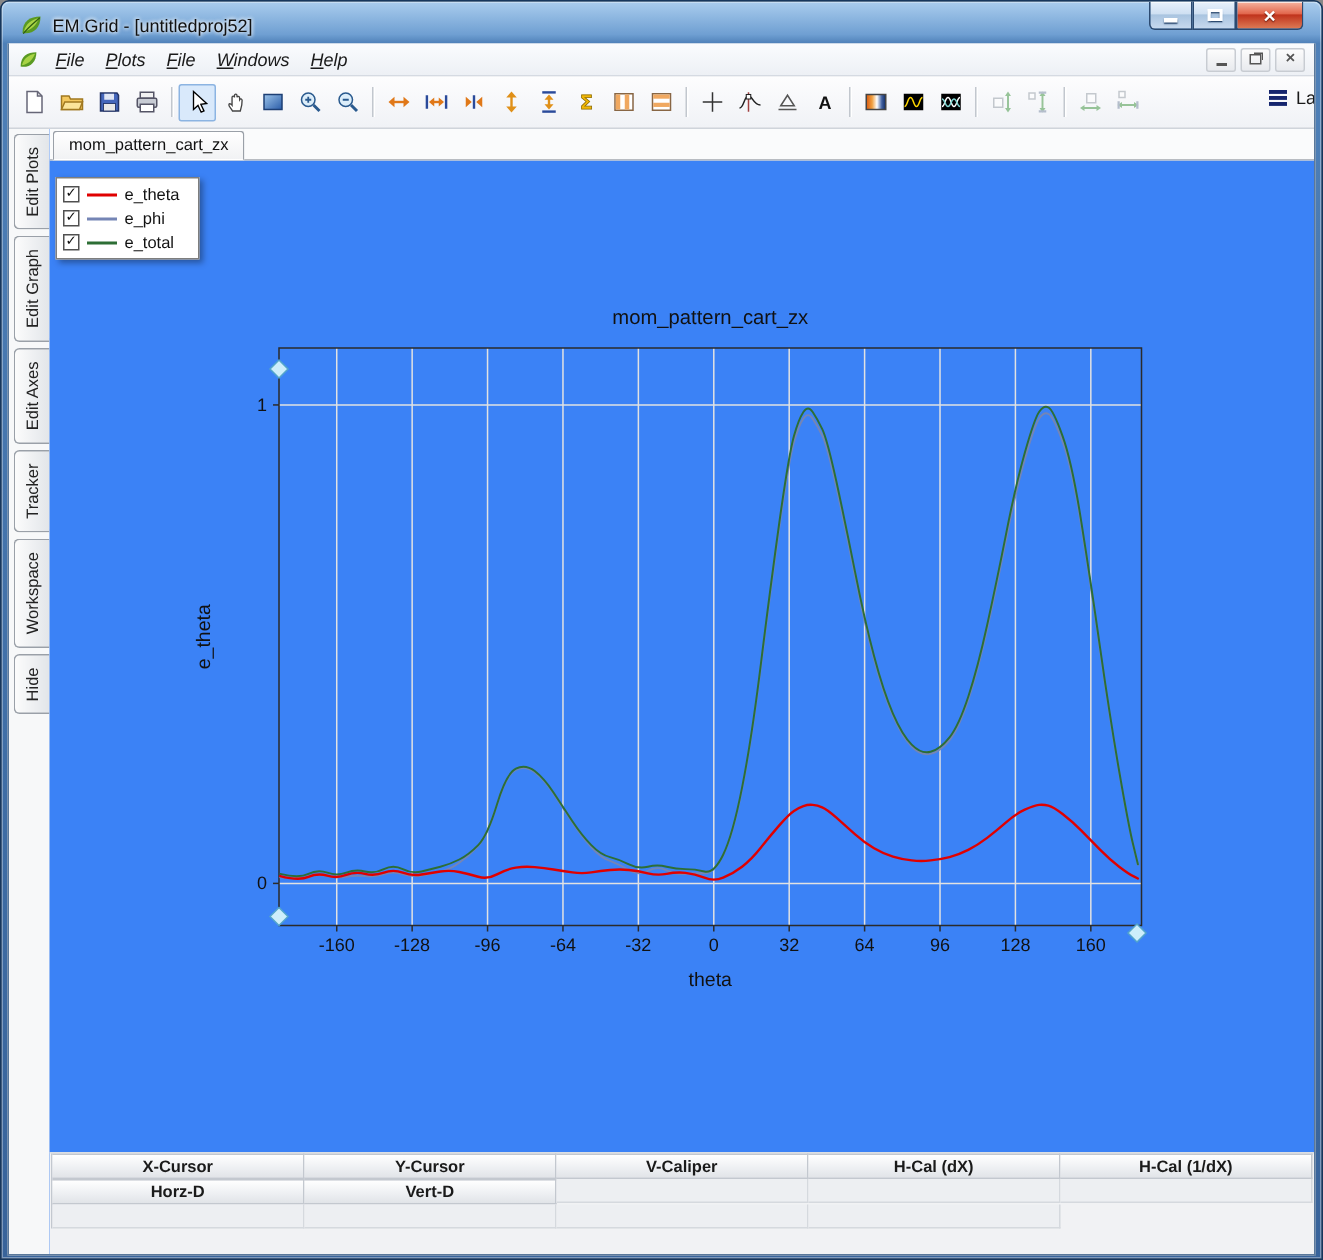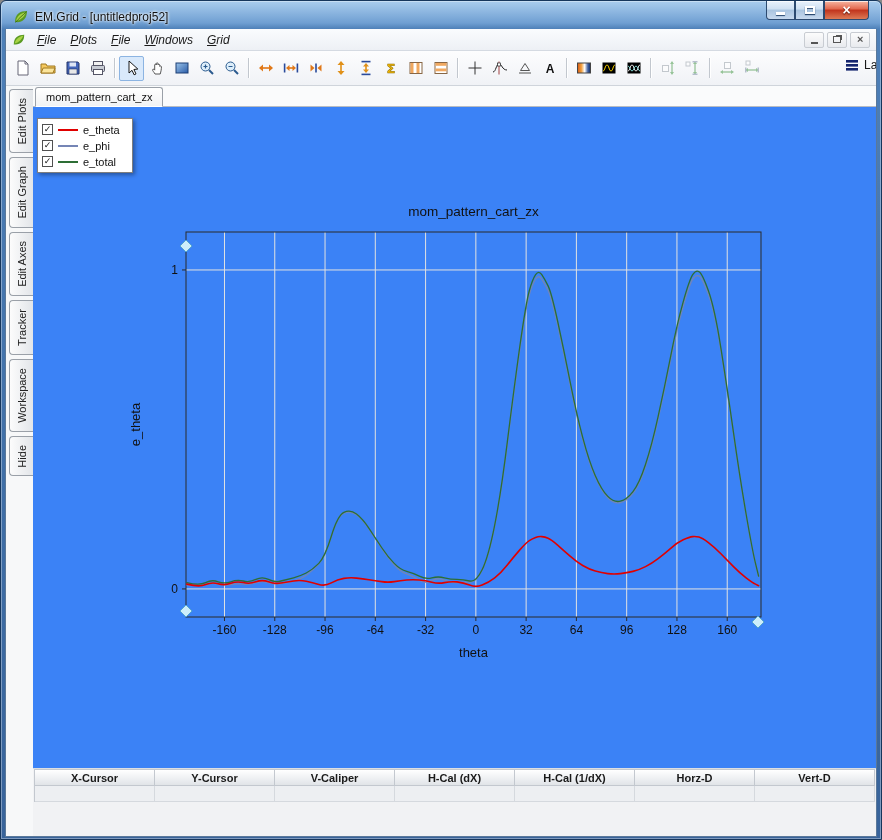--- a/index.html
+++ b/index.html
@@ -75,21 +75,21 @@
   .legend-row { display:flex; align-items:center; gap:5px; height:13px; }
   .legend-check { width:11px; height:11px; border:1px solid #505050; background:#fff; font-size:9px; line-height:9px; text-align:center; font-family:"DejaVu Sans",sans-serif; color:#111; }
   .legend-check.checked::after { content:"✓"; }
   .legend-swatch { width:20px; height:2px; flex:none; }
   .legend-label { font-size:11px; color:#111; }
 
   .chart { position:absolute; left:93px; top:106px; width:660px; height:480px; }
 
   
   .bottom-panel { position:absolute; left:0; right:0; bottom:0; height:68px; background:#f1f2f4; border-top:1px solid #dcdfe3; padding:0 1px; }
-  .data-table { display:grid; grid-template-columns:repeat(7,1fr); border-left:1px solid #c3c8cf; }
+  .data-table { display:grid; grid-template-columns:repeat(5,1fr); border-left:1px solid #c3c8cf; }
   .th { height:17px; background:linear-gradient(#ffffff,#edeff2 60%,#e1e4e8); border:1px solid #c3c8cf; border-left:none; font-size:11px; font-weight:bold; color:#1a1a1a; display:flex; align-items:center; justify-content:center; }
   .td { height:16px; background:#edeff2; border:1px solid #d5d9de; border-top:none; border-left:none; }
 </style>
 </head>
 <body>
 
 <div class="window">
 
   <div class="titlebar">
     <svg class="app-icon" viewBox="0 0 16 16">
@@ -115,21 +115,21 @@
 
     <div class="menubar">
       <svg class="mdi-doc-icon" viewBox="0 0 16 16">
         <path d="M2 13C2 5 7 2 14 2c0 8-5 12-12 11z" fill="#5a9a22"></path>
         <path d="M3 12C4 7 8 4 13 3.2 11 8 8 11 3 12z" fill="#a8d345"></path>
       </svg>
       <span class="menu-item">File</span>
       <span class="menu-item">Plots</span>
       <span class="menu-item">File</span>
       <span class="menu-item">Windows</span>
-      <span class="menu-item">Grid</span>
+      <span class="menu-item">Help</span>
       <div class="mdi-controls">
         <div class="mdi-btn">
             <div class="mdi-min"></div>
           </div>
         <div class="mdi-btn">
             <div class="mdi-restore"></div>
           </div>
         <div class="mdi-btn">
             <span class="mdi-close">×</span>
           </div>

